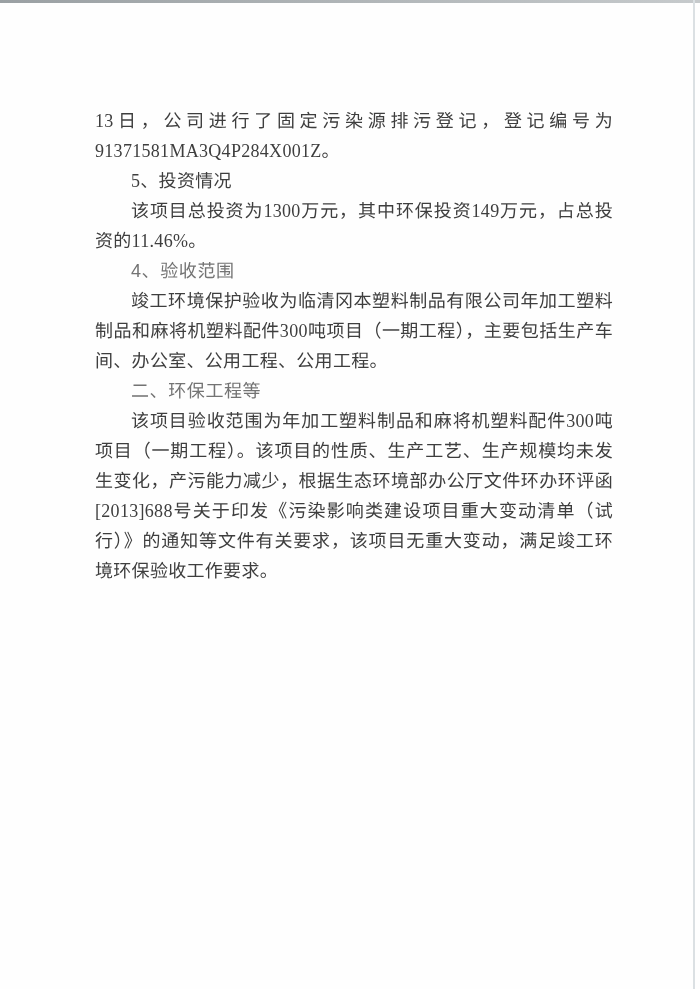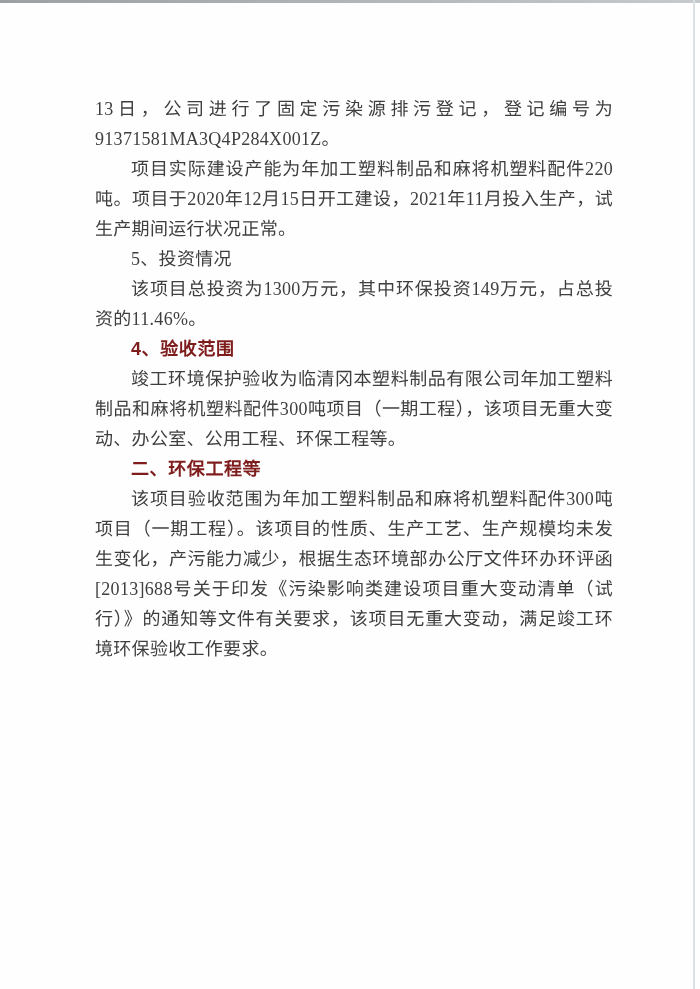--- a/index.html
+++ b/index.html
@@ -27,51 +27,50 @@
     position: absolute;
     top: 0;
     right: 5px;
     width: 2px;
     height: 100%;
     background: #dbe0e3;
   }
   .doc-content {
     position: absolute;
     left: 95px;
-    top: 94px;
+    top: 106px;
     width: 518px;
     font-size: 18px;
     line-height: 30px;
     color: #3e3e3e;
     text-align: justify;
     text-justify: inter-ideograph;
     letter-spacing: 0.3px;
   }
   .para {
     margin: 0;
   }
   .para.indent {
     text-indent: 2em;
   }
   .para.bold {
-    font-weight: 700;
-    color: #7f1d1d;
+    font-weight: 400;
+    color: #737373;
     font-family: "Liberation Sans", sans-serif;
     letter-spacing: 0.6px;
   }
 </style>
 </head>
 <body>
 
 <div class="page">
   <div class="page-top-edge"></div>
   <div class="page-right-edge"></div>
   <div class="doc-content">
       <p class="para">13日，公司进行了固定污染源排污登记，登记编号为91371581MA3Q4P284X001Z。</p>
-      <p class="para indent">项目实际建设产能为年加工塑料制品和麻将机塑料配件220吨。项目于2020年12月15日开工建设，2021年11月投入生产，试生产期间运行状况正常。</p>
       <p class="para indent">5、投资情况</p>
       <p class="para indent">该项目总投资为1300万元，其中环保投资149万元，占总投资的11.46%。</p>
       <p class="para indent bold">4、验收范围</p>
-      <p class="para indent">竣工环境保护验收为临清冈本塑料制品有限公司年加工塑料制品和麻将机塑料配件300吨项目（一期工程），该项目无重大变动、办公室、公用工程、环保工程等。</p>
+      <p class="para indent">竣工环境保护验收为临清冈本塑料制品有限公司年加工塑料制品和麻将机塑料配件300吨项目（一期工程），主要包括生产车间、办公室、公用工程、公用工程。</p>
       <p class="para indent bold">二、环保工程等</p>
       <p class="para indent">该项目验收范围为年加工塑料制品和麻将机塑料配件300吨项目（一期工程）。该项目的性质、生产工艺、生产规模均未发生变化，产污能力减少，根据生态环境部办公厅文件环办环评函[2013]688号关于印发《污染影响类建设项目重大变动清单（试行）》的通知等文件有关要求，该项目无重大变动，满足竣工环境环保验收工作要求。</p>
     </div>
 </div>
 
 </body></html>

